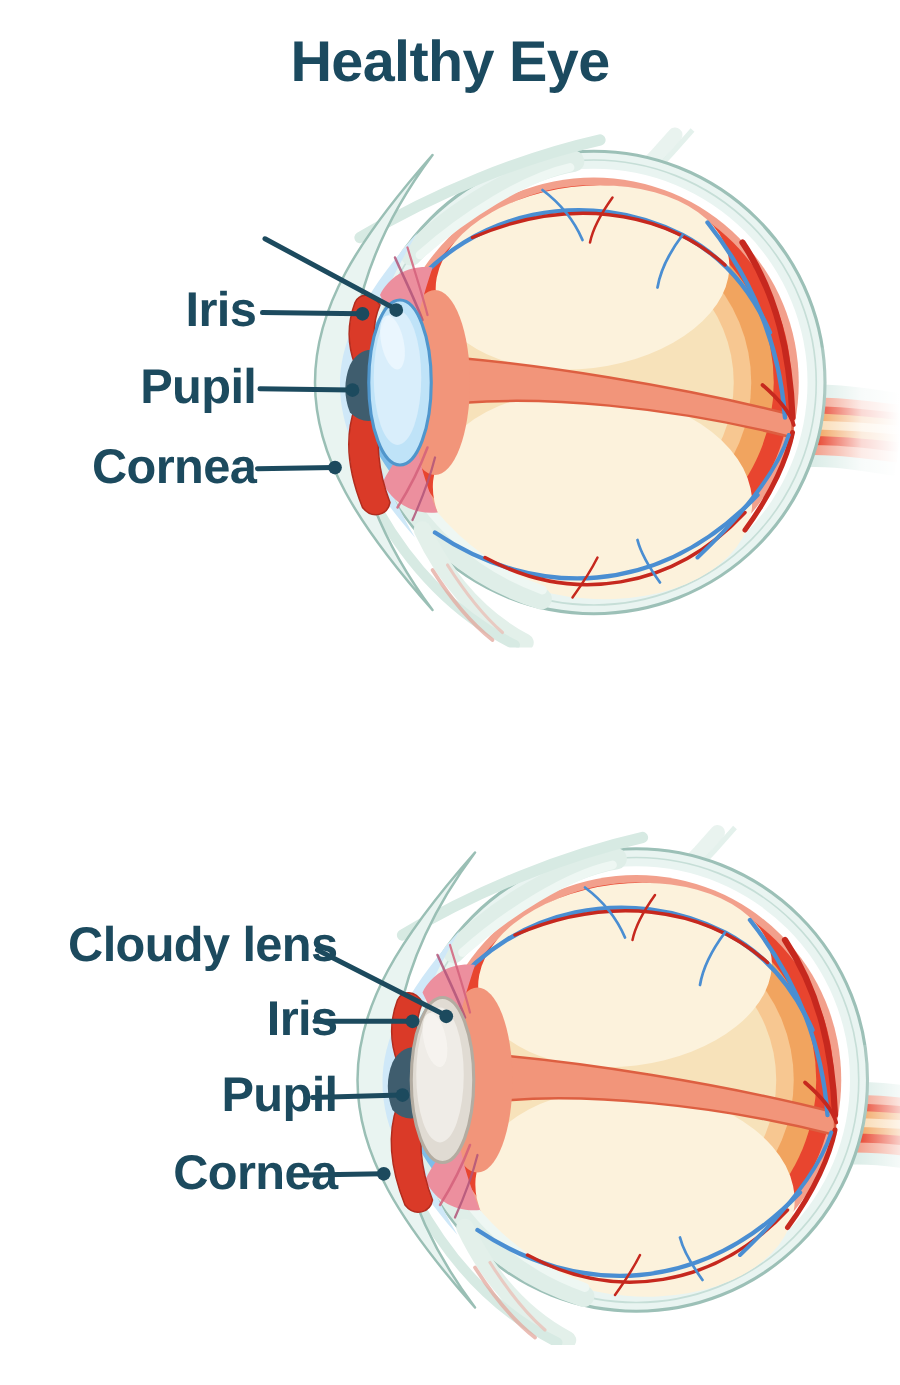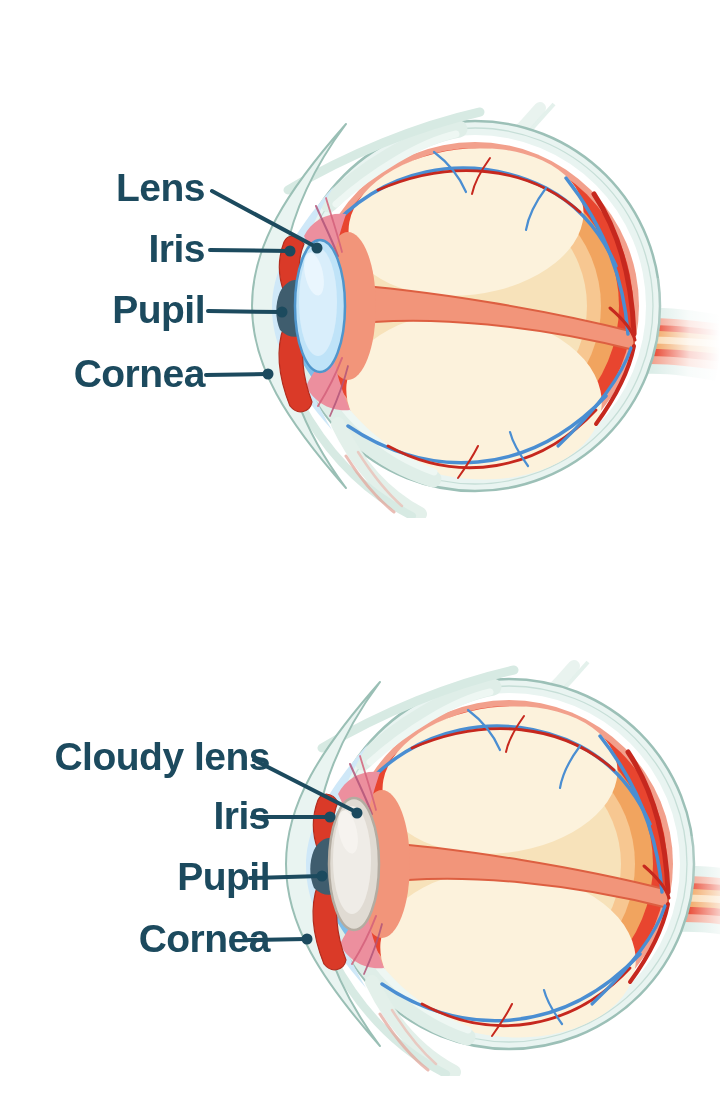--- a/index.html
+++ b/index.html
@@ -49,20 +49,21 @@
   .panel--cataract .lens-base{fill:var(--lens-cataract-fill);stroke:var(--lens-cataract-edge);}
   .panel--cataract .lens-core{fill:#efece7;}
   .panel--cataract .lens-hi{fill:#f6f4f0;opacity:.9;}
 </style>
 </head>
 <body>
 
 <div class="canvas">
 
   <section class="panel panel--healthy">
+    <h1 class="panel-title">Healthy Eye</h1>
     <div class="eye-slot">
   <svg viewBox="0 0 492 424" width="492" height="424" aria-hidden="true">
     <defs>
       <linearGradient id="fadeR" x1="0" y1="0" x2="1" y2="0">
         <stop offset="0" stop-color="#ffffff" stop-opacity="0"></stop>
         <stop offset="0.55" stop-color="#ffffff" stop-opacity="0.8"></stop>
         <stop offset="1" stop-color="#ffffff" stop-opacity="1"></stop>
       </linearGradient>
     </defs>
 
@@ -168,21 +169,20 @@
       </g>
       <g>
         <line class="leader" x1="208" y1="311" x2="281" y2="312"></line>
           <circle class="leader-dot" cx="282" cy="312" r="5.5"></circle>
       </g>
       <g>
         <line class="leader" x1="206" y1="375" x2="267" y2="374"></line>
           <circle class="leader-dot" cx="268" cy="374" r="5.5"></circle>
       </g>
     </svg>
-    <div class="eye-label" style="top:189px">Lens</div>
     <div class="eye-label" style="top:250px">Iris</div>
     <div class="eye-label" style="top:311px">Pupil</div>
     <div class="eye-label" style="top:375px">Cornea</div>
   </section>
 
   <section class="panel panel--cataract">
     <div class="eye-slot">
   <svg viewBox="0 0 492 424" width="492" height="424" aria-hidden="true">
     <defs>
       <linearGradient id="fadeR" x1="0" y1="0" x2="1" y2="0">

